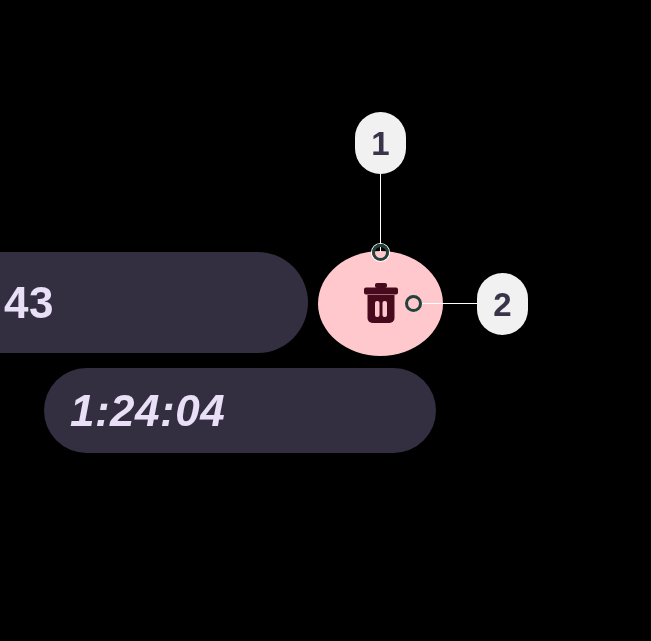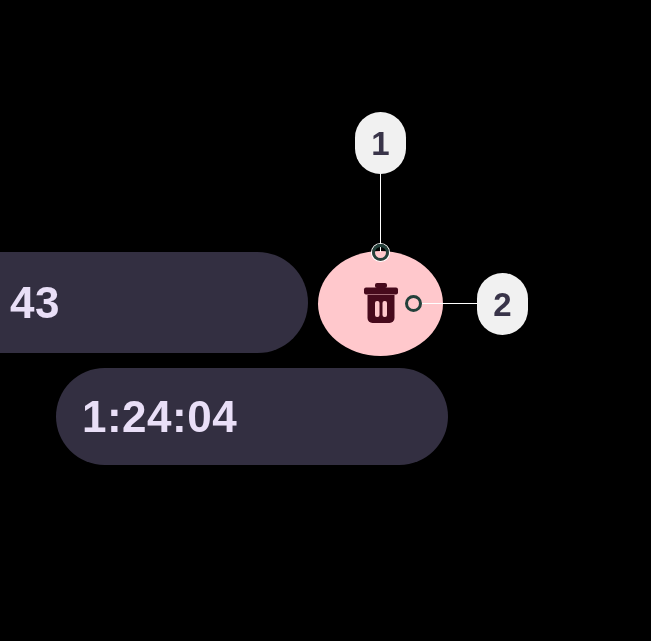--- a/index.html
+++ b/index.html
@@ -41,29 +41,30 @@
   }
 
   #chip-count {
     left: -150px;
     top: 252px;
     width: 458px;
     height: 101px;
     padding-left: 150px;
   }
   #chip-count .chip-label {
-    margin-left: 10px;
+    margin-left: 4px;
   }
 
   #chip-duration {
-    left: 56px;
+    left: 44px;
     top: 368px;
     width: 392px;
-    height: 97px;
+    height: 85px;
     padding-left: 26px;
+    font-style: italic;
   }
 
   
   .action-blob {
     position: absolute;
     left: 318px;
     top: 251px;
     width: 125px;
     height: 105px;
     background: #FFC8CC;

